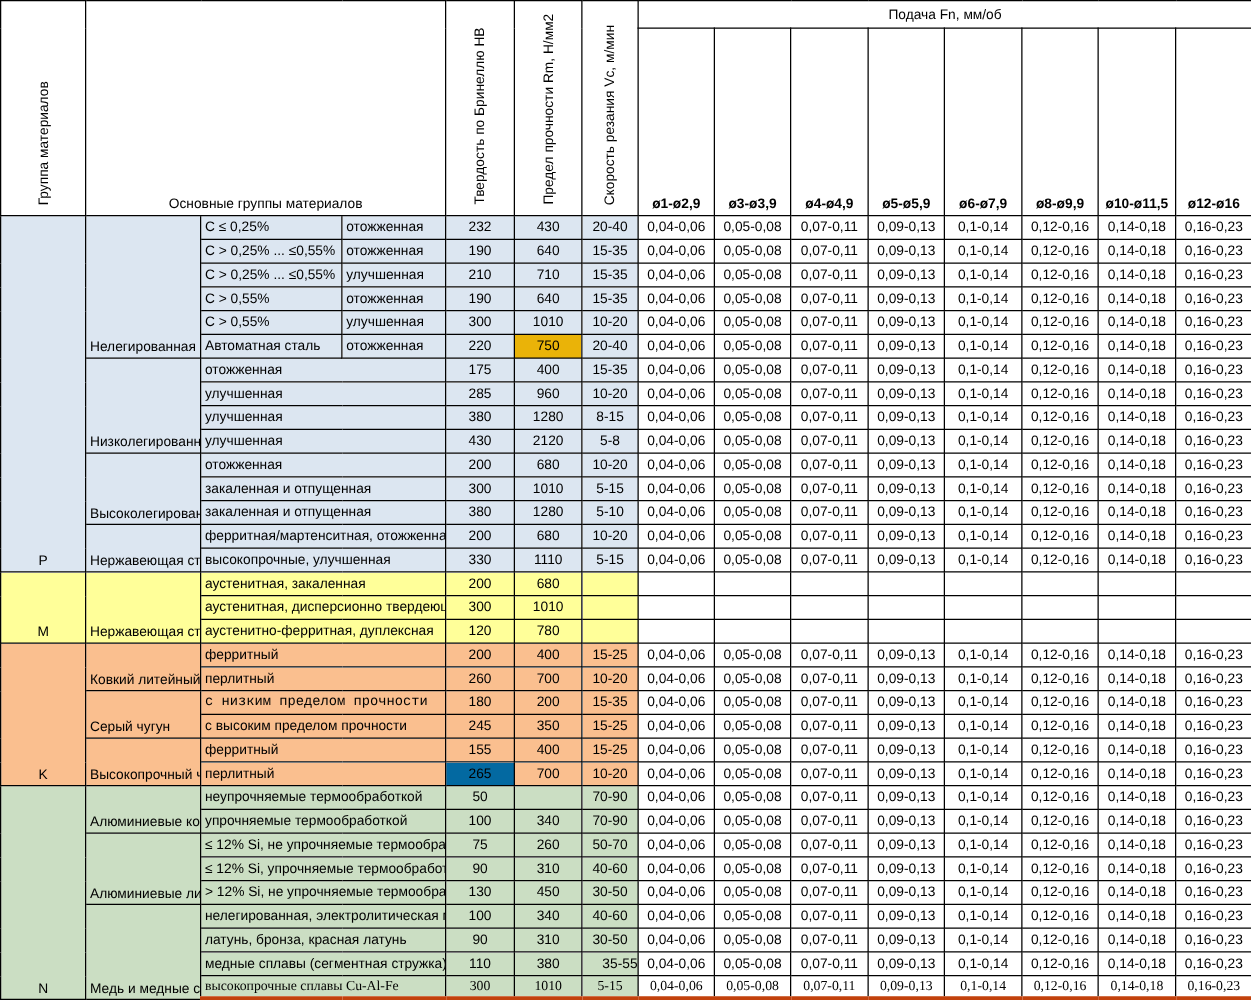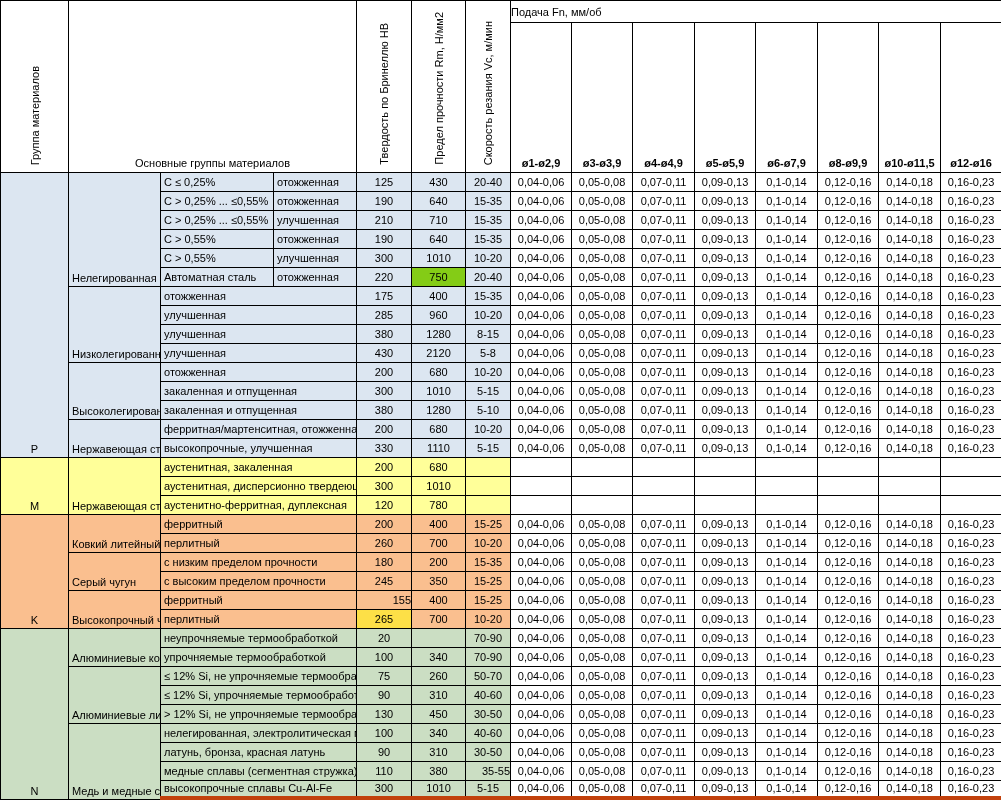--- a/index.html
+++ b/index.html
@@ -3,22 +3,22 @@
 <meta charset="utf-8">
 <style>
   html,body{margin:0;padding:0;background:#fff;}
   body{font-family:"Liberation Sans", sans-serif; color:#000;}
   table{border-collapse:collapse; table-layout:fixed; width:1001px; font-size:11px;}
   th,td{border:1px solid #000; padding:0; overflow:hidden; white-space:nowrap; font-weight:normal;}
   thead th{background:#fff;}
   tr.h1{height:22px;}
   tr.h2{height:150px;}
   tbody tr{height:19px;}
-  tbody tr:last-child td{border-bottom:8px solid #c2410c;}
-  .feedtitle{text-align:left; vertical-align:middle;margin-top:20px;}
+  tbody tr:last-child td{border-bottom:5px solid #c2410c;font-family:Liberation Serif, serif;}
+  .feedtitle{text-align:center; vertical-align:middle;margin-top:20px;}
   .diam{text-align:center; vertical-align:bottom; font-weight:bold; padding-bottom:3px;}
   .mainhdr{text-align:center; vertical-align:bottom; padding-bottom:3px;}
   .rot{text-align:center; vertical-align:bottom; padding-bottom:5px;}
   .vtext{writing-mode:vertical-rl; transform:rotate(180deg); white-space:nowrap; display:inline-block; line-height:14px;}
   td.left{text-align:left; padding-left:3px; padding-right:2px;}
   td.center{text-align:center;}
   td.bottom{vertical-align:bottom; padding-bottom:2px;}
   td.letter{text-align:center; vertical-align:bottom; padding-bottom:2px;}
 </style>
 </head>
@@ -61,21 +61,21 @@
       <th class="diam">ø10-ø11,5</th>
       <th class="diam">ø12-ø16</th>
     </tr>
   </thead>
   <tbody id="tbody">
       <tr>
         <td class="letter" rowspan="15" style="background: rgb(220, 230, 241);">P</td>
         <td class="left bottom" rowspan="6" style="background: rgb(220, 230, 241);">Нелегированная сталь</td>
         <td class="left" style="background: rgb(220, 230, 241);">C ≤ 0,25%</td>
         <td class="left" style="background: rgb(220, 230, 241);">отожженная</td>
-        <td class="center" style="background: rgb(220, 230, 241);">125</td>
+        <td class="center" style="background: rgb(220, 230, 241);">232</td>
         <td class="center" style="background: rgb(220, 230, 241);">430</td>
         <td class="center" style="background: rgb(220, 230, 241);">20-40</td>
         <td class="center">0,04-0,06</td>
         <td class="center">0,05-0,08</td>
         <td class="center">0,07-0,11</td>
         <td class="center">0,09-0,13</td>
         <td class="center">0,1-0,14</td>
         <td class="center">0,12-0,16</td>
         <td class="center">0,14-0,18</td>
         <td class="center">0,16-0,23</td>
@@ -137,21 +137,21 @@
         <td class="center">0,09-0,13</td>
         <td class="center">0,1-0,14</td>
         <td class="center">0,12-0,16</td>
         <td class="center">0,14-0,18</td>
         <td class="center">0,16-0,23</td>
       </tr>
       <tr>
         <td class="left" style="background: rgb(220, 230, 241);">Автоматная сталь</td>
         <td class="left" style="background: rgb(220, 230, 241);">отожженная</td>
         <td class="center" style="background: rgb(220, 230, 241);">220</td>
-        <td class="center" style="background: #84cc16;">750</td>
+        <td class="center" style="background: #eab308;">750</td>
         <td class="center" style="background: rgb(220, 230, 241);">20-40</td>
         <td class="center">0,04-0,06</td>
         <td class="center">0,05-0,08</td>
         <td class="center">0,07-0,11</td>
         <td class="center">0,09-0,13</td>
         <td class="center">0,1-0,14</td>
         <td class="center">0,12-0,16</td>
         <td class="center">0,14-0,18</td>
         <td class="center">0,16-0,23</td>
       </tr>
@@ -353,21 +353,21 @@
         <td class="center">0,05-0,08</td>
         <td class="center">0,07-0,11</td>
         <td class="center">0,09-0,13</td>
         <td class="center">0,1-0,14</td>
         <td class="center">0,12-0,16</td>
         <td class="center">0,14-0,18</td>
         <td class="center">0,16-0,23</td>
       </tr>
       <tr>
         <td class="left bottom" rowspan="2" style="background: rgb(250, 191, 143);">Серый чугун</td>
-        <td class="left" colspan="2" style="background: rgb(250, 191, 143);">с низким пределом прочности</td>
+        <td class="left" colspan="2" style="background: rgb(250, 191, 143); font-family: Liberation Mono, monospace;">с низким пределом прочности</td>
         <td class="center" style="background: rgb(250, 191, 143);">180</td>
         <td class="center" style="background: rgb(250, 191, 143);">200</td>
         <td class="center" style="background: rgb(250, 191, 143);">15-35</td>
         <td class="center">0,04-0,06</td>
         <td class="center">0,05-0,08</td>
         <td class="center">0,07-0,11</td>
         <td class="center">0,09-0,13</td>
         <td class="center">0,1-0,14</td>
         <td class="center">0,12-0,16</td>
         <td class="center">0,14-0,18</td>
@@ -383,51 +383,51 @@
         <td class="center">0,07-0,11</td>
         <td class="center">0,09-0,13</td>
         <td class="center">0,1-0,14</td>
         <td class="center">0,12-0,16</td>
         <td class="center">0,14-0,18</td>
         <td class="center">0,16-0,23</td>
       </tr>
       <tr>
         <td class="left bottom" rowspan="2" style="background: rgb(250, 191, 143);">Высокопрочный чугун</td>
         <td class="left" colspan="2" style="background: rgb(250, 191, 143);">ферритный</td>
-        <td class="center" style="background: rgb(250, 191, 143); text-align: right;">155</td>
+        <td class="center" style="background: rgb(250, 191, 143);">155</td>
         <td class="center" style="background: rgb(250, 191, 143);">400</td>
         <td class="center" style="background: rgb(250, 191, 143);">15-25</td>
         <td class="center">0,04-0,06</td>
         <td class="center">0,05-0,08</td>
         <td class="center">0,07-0,11</td>
         <td class="center">0,09-0,13</td>
         <td class="center">0,1-0,14</td>
         <td class="center">0,12-0,16</td>
         <td class="center">0,14-0,18</td>
         <td class="center">0,16-0,23</td>
       </tr>
       <tr>
         <td class="left" colspan="2" style="background: rgb(250, 191, 143);">перлитный</td>
-        <td class="center" style="background: #fde047;">265</td>
+        <td class="center" style="background: #0369a1;">265</td>
         <td class="center" style="background: rgb(250, 191, 143);">700</td>
         <td class="center" style="background: rgb(250, 191, 143);">10-20</td>
         <td class="center">0,04-0,06</td>
         <td class="center">0,05-0,08</td>
         <td class="center">0,07-0,11</td>
         <td class="center">0,09-0,13</td>
         <td class="center">0,1-0,14</td>
         <td class="center">0,12-0,16</td>
         <td class="center">0,14-0,18</td>
         <td class="center">0,16-0,23</td>
       </tr>
       <tr>
         <td class="letter" rowspan="9" style="background: rgb(203, 222, 195);">N</td>
         <td class="left bottom" rowspan="2" style="background: rgb(203, 222, 195);">Алюминиевые кованые сплавы</td>
         <td class="left" colspan="2" style="background: rgb(203, 222, 195);">неупрочняемые термообработкой</td>
-        <td class="center" style="background: rgb(203, 222, 195);">20</td>
+        <td class="center" style="background: rgb(203, 222, 195);">50</td>
         <td class="center" style="background: rgb(203, 222, 195);"></td>
         <td class="center" style="background: rgb(203, 222, 195);">70-90</td>
         <td class="center">0,04-0,06</td>
         <td class="center">0,05-0,08</td>
         <td class="center">0,07-0,11</td>
         <td class="center">0,09-0,13</td>
         <td class="center">0,1-0,14</td>
         <td class="center">0,12-0,16</td>
         <td class="center">0,14-0,18</td>
         <td class="center">0,16-0,23</td>

